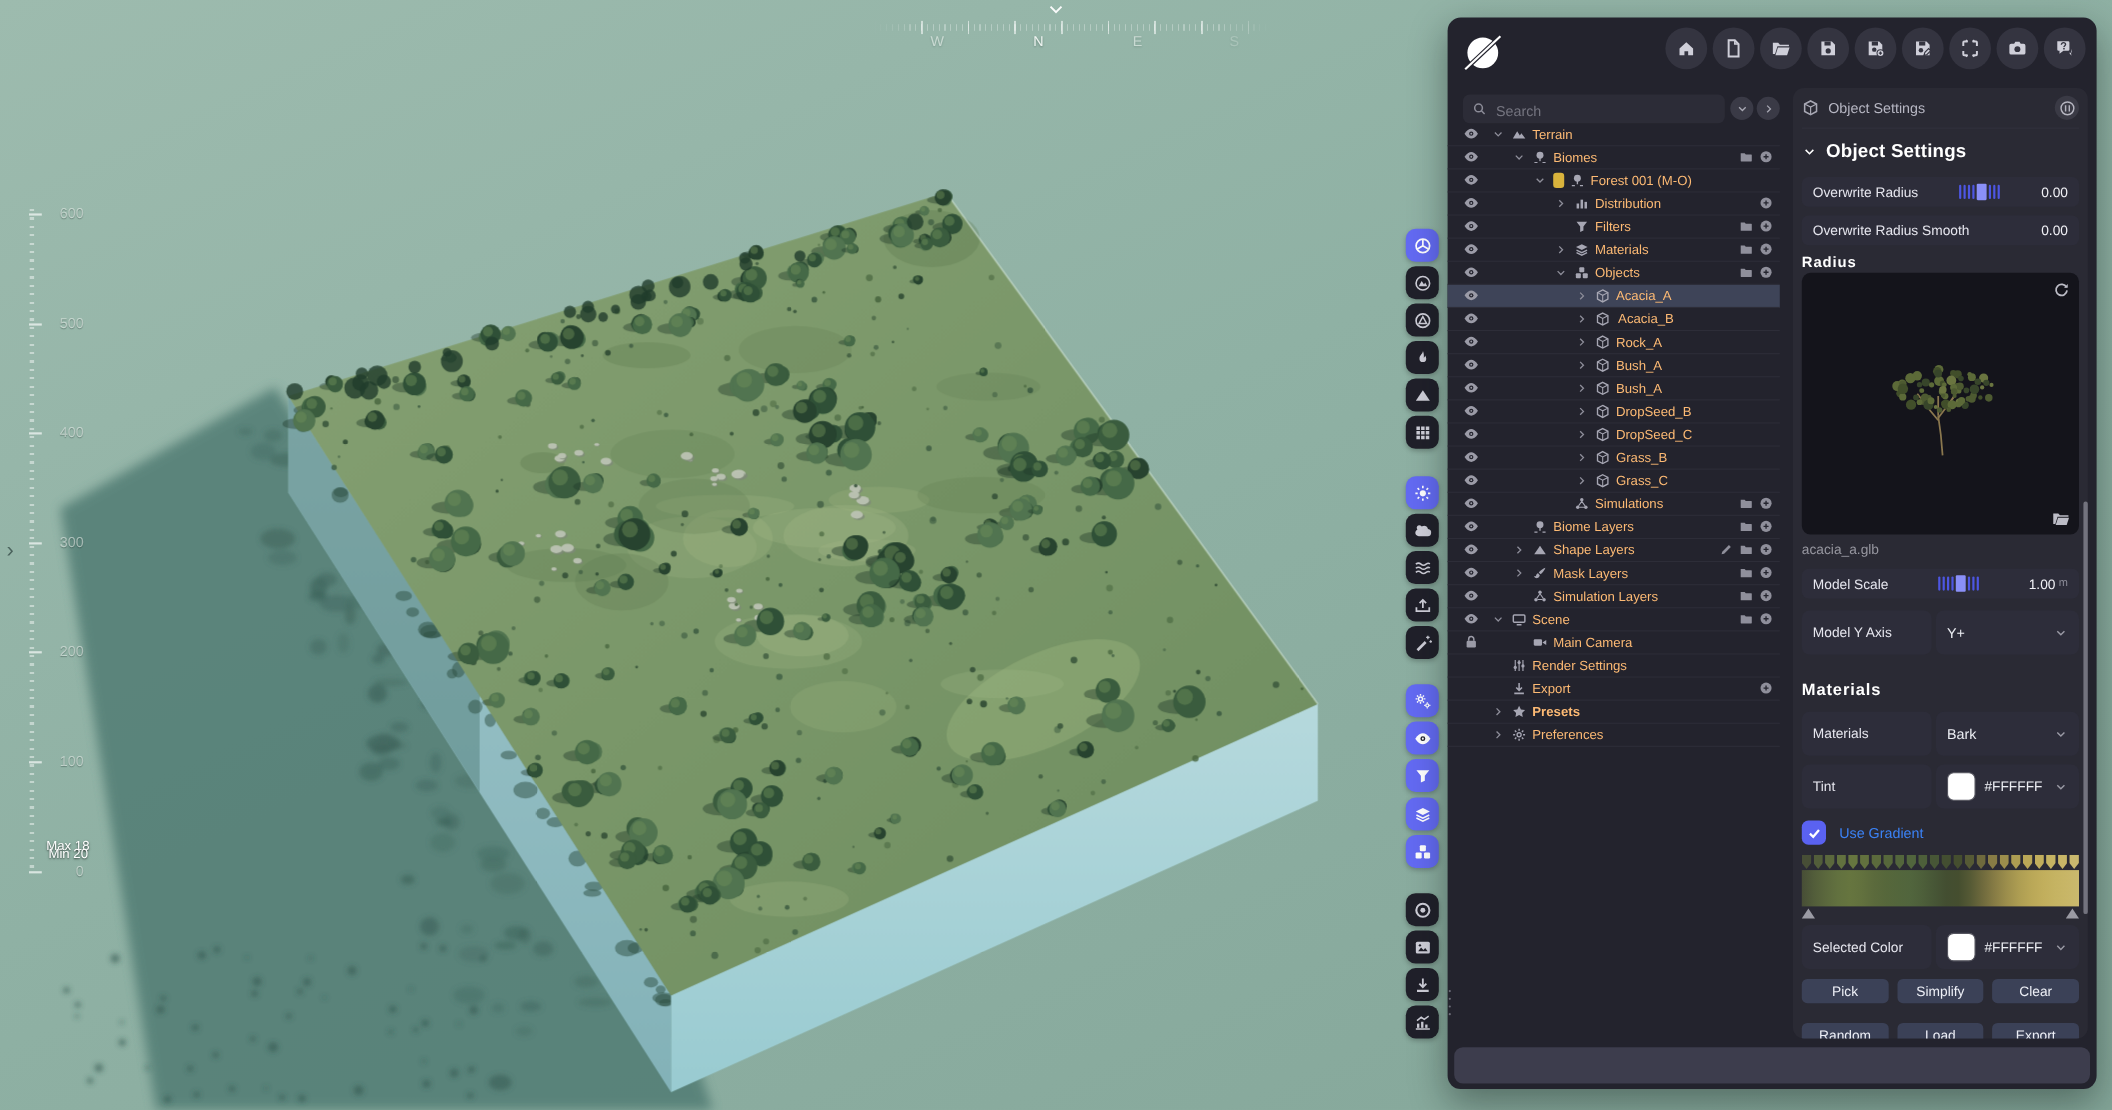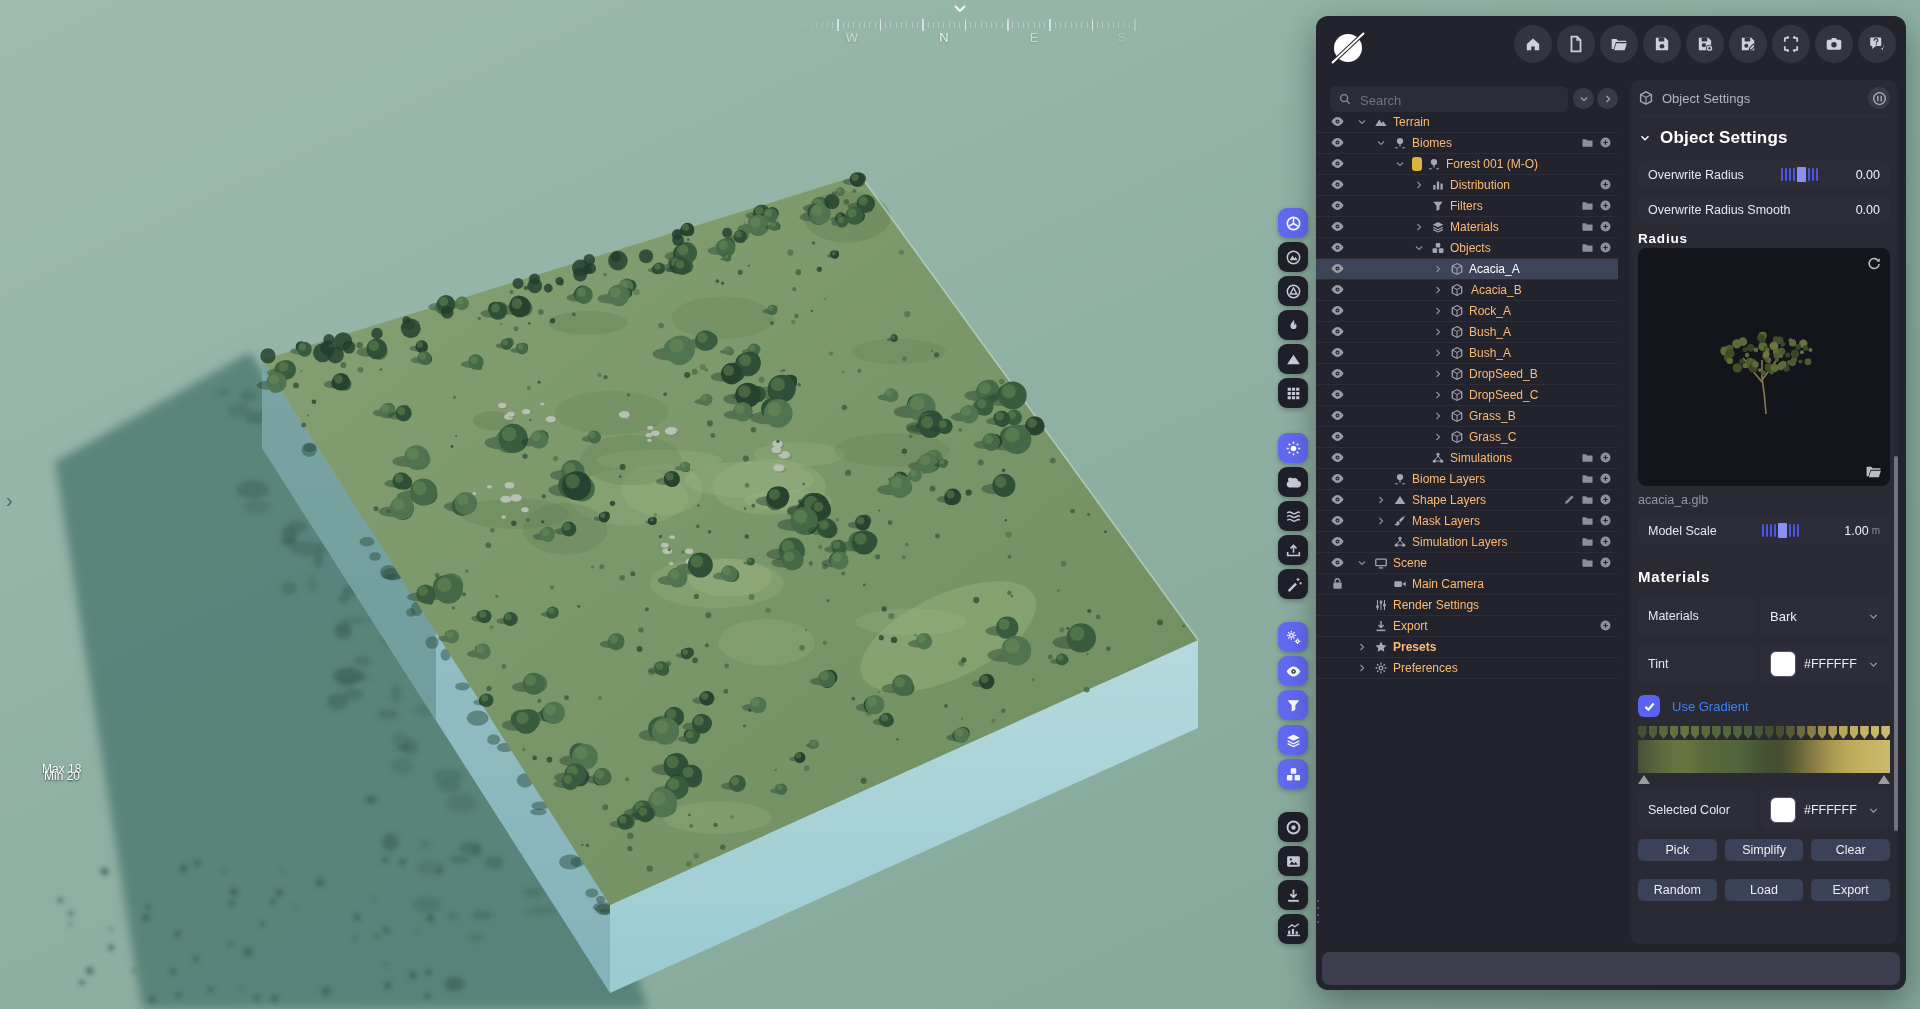--- a/index.html
+++ b/index.html
@@ -54,21 +54,21 @@
     color:#a8a8b3;display:flex;align-items:center;justify-content:center}
   
   #tree{position:absolute;left:0;top:96px;width:302px}
   .trow{position:relative;height:20px;border-bottom:1px solid #2d2d38}
   .trow.sel{background:#3e4458}
   .t-eye{position:absolute;left:14px;top:2px;color:#9b9ba7}
   .t-chev{position:absolute;top:4px;color:#8d8d99}
   .t-icon{position:absolute;top:3px;color:#a6a6b3}
   .t-tag{position:absolute;top:3px;width:10px;height:14px;border-radius:3px}
   .t-label{position:absolute;top:3px;font-size:12px;color:#fdba74;white-space:nowrap}
-  .trow.sel .t-label{color:#ffffff}
+  .trow.sel .t-label{color:#fdba74}
   .t-right{position:absolute;right:6px;top:3px;display:flex;gap:5px;color:#8f8f9b}
   
   #inspector{position:absolute;left:314px;top:64px;width:268px;height:864px;background:#2a2a34;
     border-radius:10px;overflow:hidden;padding:0 8px;box-sizing:border-box}
   .insp-header{display:flex;align-items:center;gap:8px;height:36px;border-bottom:1px solid #31313c;color:#a8a8b4}
   .insp-title{flex:1;font-size:13px;color:#b6b6c2}
   .circ-sm{width:22px;height:22px;border-radius:50%;background:#3a3a45;color:#b4b4bf;
     display:flex;align-items:center;justify-content:center}
   .sec-title{display:flex;align-items:center;gap:8px;margin-top:6px;height:30px;color:#9a9aa6}
   .sec-title span{font-size:17px;font-weight:bold;color:#fff;letter-spacing:.2px}
@@ -1849,20 +1849,37 @@
     </svg>
     <div class="cticks"></div>
     <div id="compass-labels">
         <span class="clabel" style="left: 57px; opacity: 0.55;">W</span>
         <span class="clabel" style="left: 149px; opacity: 0.95;">N</span>
         <span class="clabel" style="left: 239px; opacity: 0.55;">E</span>
         <span class="clabel" style="left: 327px; opacity: 0.35;">S</span>
       </div>
   </div>
 
+  <div id="ruler">
+    <div class="rminor"></div>
+  <div class="rmajor" style="top: 8px;"></div>
+      <div class="rlabel" style="top: 0px;">600</div>
+      <div class="rmajor" style="top: 107.6px;"></div>
+      <div class="rlabel" style="top: 99.6px;">500</div>
+      <div class="rmajor" style="top: 207.2px;"></div>
+      <div class="rlabel" style="top: 199.2px;">400</div>
+      <div class="rmajor" style="top: 306.8px;"></div>
+      <div class="rlabel" style="top: 298.8px;">300</div>
+      <div class="rmajor" style="top: 406.4px;"></div>
+      <div class="rlabel" style="top: 398.4px;">200</div>
+      <div class="rmajor" style="top: 506px;"></div>
+      <div class="rlabel" style="top: 498px;">100</div>
+      <div class="rmajor" style="top: 605.6px;"></div>
+      <div class="rlabel" style="top: 597.6px;">0</div>
+    </div>
 
   <div id="minmax">
     <span style="left:0;top:0">Max 18</span>
     <span style="left:2px;top:7px">Min 20</span>
   </div>
 
   <div id="collapse-arrow">›</div>
 </div>
 
 <div id="sidetools">
@@ -2753,20 +2770,31 @@
           <i style="width: 2px;"></i>
           <i class="wide" style="width: 9px;"></i>
           <i style="width: 2px;"></i>
           <i style="width: 2px;"></i>
           <i style="width: 2px;"></i>
         </span>
       <span class="fval withticks">1.00</span>
       <span class="unit">m</span>
     </div>
 
+    <div class="duo">
+      <div class="dlabel">Model Y Axis</div>
+      <div class="dvalue">
+        <span>Y+</span>
+        <span class="dchev">
+            <svg class="ic" width="13" height="13" viewBox="0 0 16 16">
+              <use href="#i-chev-d"></use>
+            </svg>
+          </span>
+      </div>
+    </div>
 
     <div class="subhead lg">Materials</div>
 
     <div class="duo" style="margin-top:4px">
       <div class="dlabel">Materials</div>
       <div class="dvalue">
         <span>Bark</span>
         <span class="dchev">
             <svg class="ic" width="13" height="13" viewBox="0 0 16 16">
               <use href="#i-chev-d"></use>

